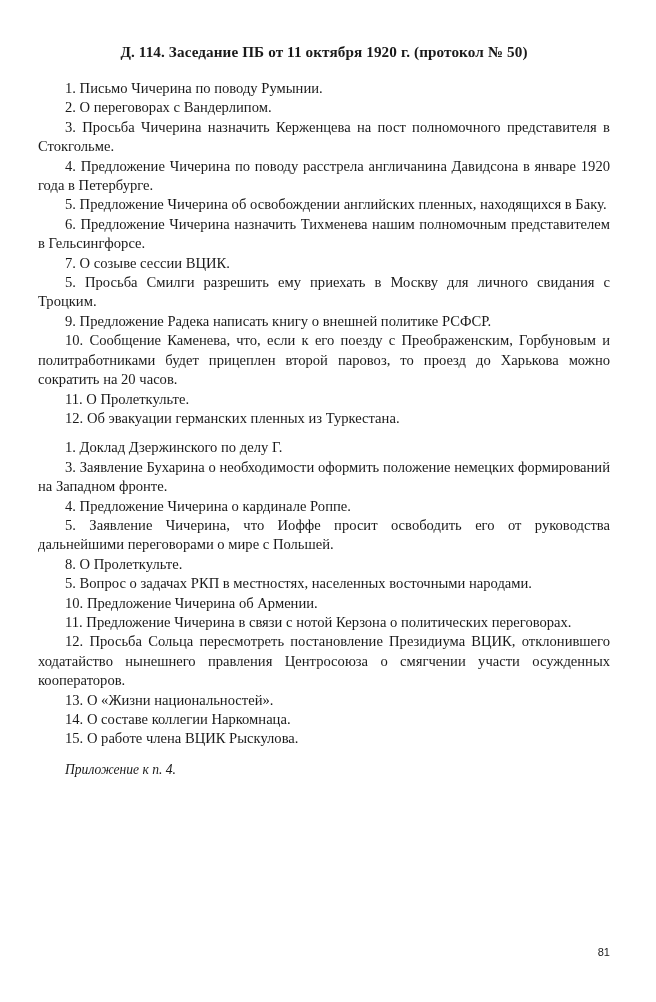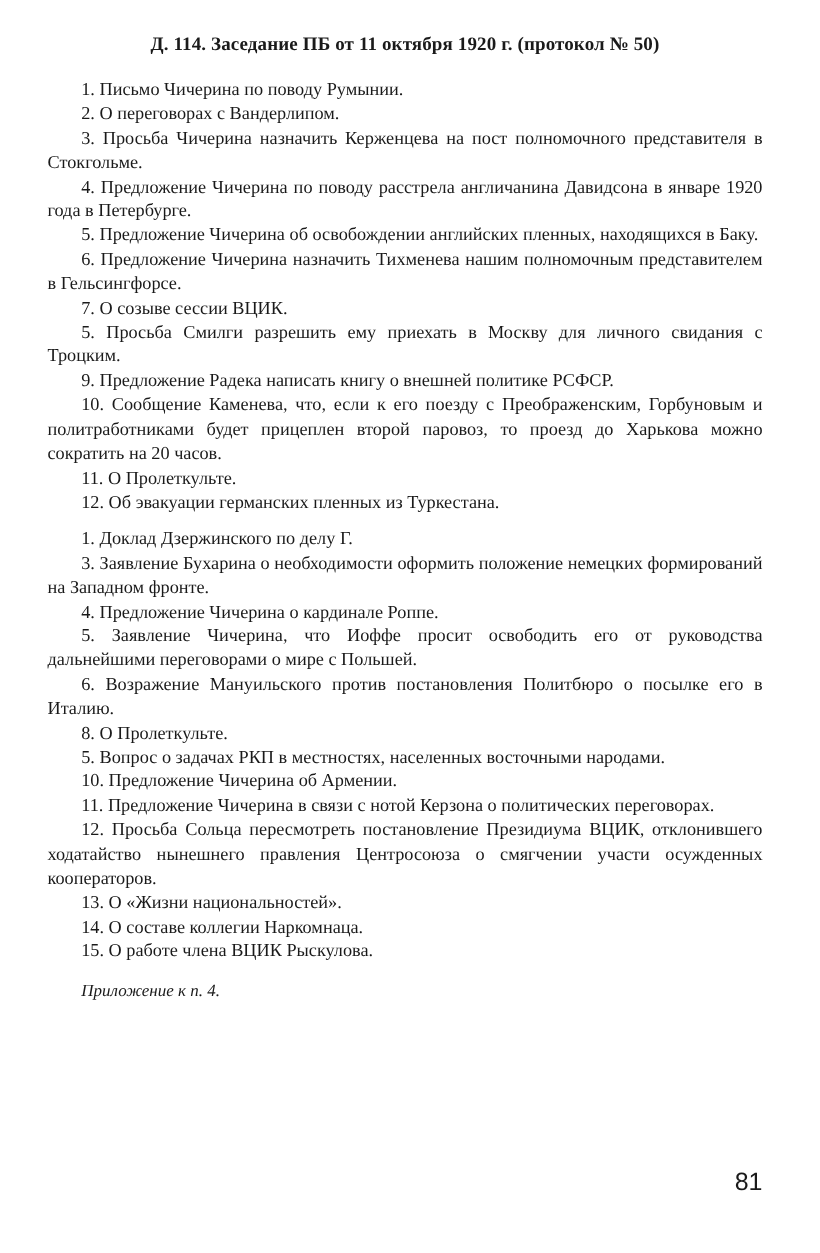--- a/index.html
+++ b/index.html
@@ -12,21 +12,21 @@
     background: #ffffff;
     font-family: "Liberation Serif", "DejaVu Serif", serif;
     color: #1a1a1a;
     overflow: hidden;
   }
   .page {
     position: relative;
     width: 656px;
     height: 996px;
     box-sizing: border-box;
-    padding: 26px 46px 0 38px;
+    padding: 42px 46px 0 38px;
   }
   .section {
     margin-bottom: 0;
   }
   .section-heading {
     font-size: 15.2px;
     font-weight: bold;
     text-align: center;
     letter-spacing: 0.1px;
     line-height: 1.25;
@@ -49,21 +49,21 @@
   }
   .appendix {
     font-size: 13.6px;
     font-style: italic;
     text-indent: 27px;
   }
   .page-number {
     position: absolute;
     right: 46px;
     bottom: 38px;
-    font-size: 20px;
+    font-size: 11px;
     font-family: "Liberation Sans", sans-serif;
   }
   .gap-sm { height: 10px; }
 </style>
 </head>
 <body>
 
 <div class="page">
 
   <div class="section">
@@ -82,21 +82,20 @@
     <p class="item">11. О Пролеткульте.</p>
     <p class="item">12. Об эвакуации германских пленных из Туркестана.</p>
   </div>
 
   <div class="section">
     <div class="gap-sm"></div>
     <p class="item">1. Доклад Дзержинского по делу Г.</p>
     <p class="item">3. Заявление Бухарина о необходимости оформить положение немецких формирований на Западном фронте.</p>
     <p class="item">4. Предложение Чичерина о кардинале Роппе.</p>
     <p class="item">5. Заявление Чичерина, что Иоффе просит освободить его от руководства дальнейшими переговорами о мире с Польшей.</p>
-    <p class="item">6. Возражение Мануильского против постановления Политбюро о посылке его в Италию.</p>
     <p class="item">8. О Пролеткульте.</p>
     <p class="item">5. Вопрос о задачах РКП в местностях, населенных восточными народами.</p>
     <p class="item">10. Предложение Чичерина об Армении.</p>
     <p class="item">11. Предложение Чичерина в связи с нотой Керзона о политических переговорах.</p>
     <p class="item">12. Просьба Сольца пересмотреть постановление Президиума ВЦИК, отклонившего ходатайство нынешнего правления Центросоюза о смягчении участи осужденных кооператоров.</p>
     <p class="item">13. О «Жизни национальностей».</p>
     <p class="item">14. О составе коллегии Наркомнаца.</p>
     <p class="item">15. О работе члена ВЦИК Рыскулова.</p>
   </div>
 

